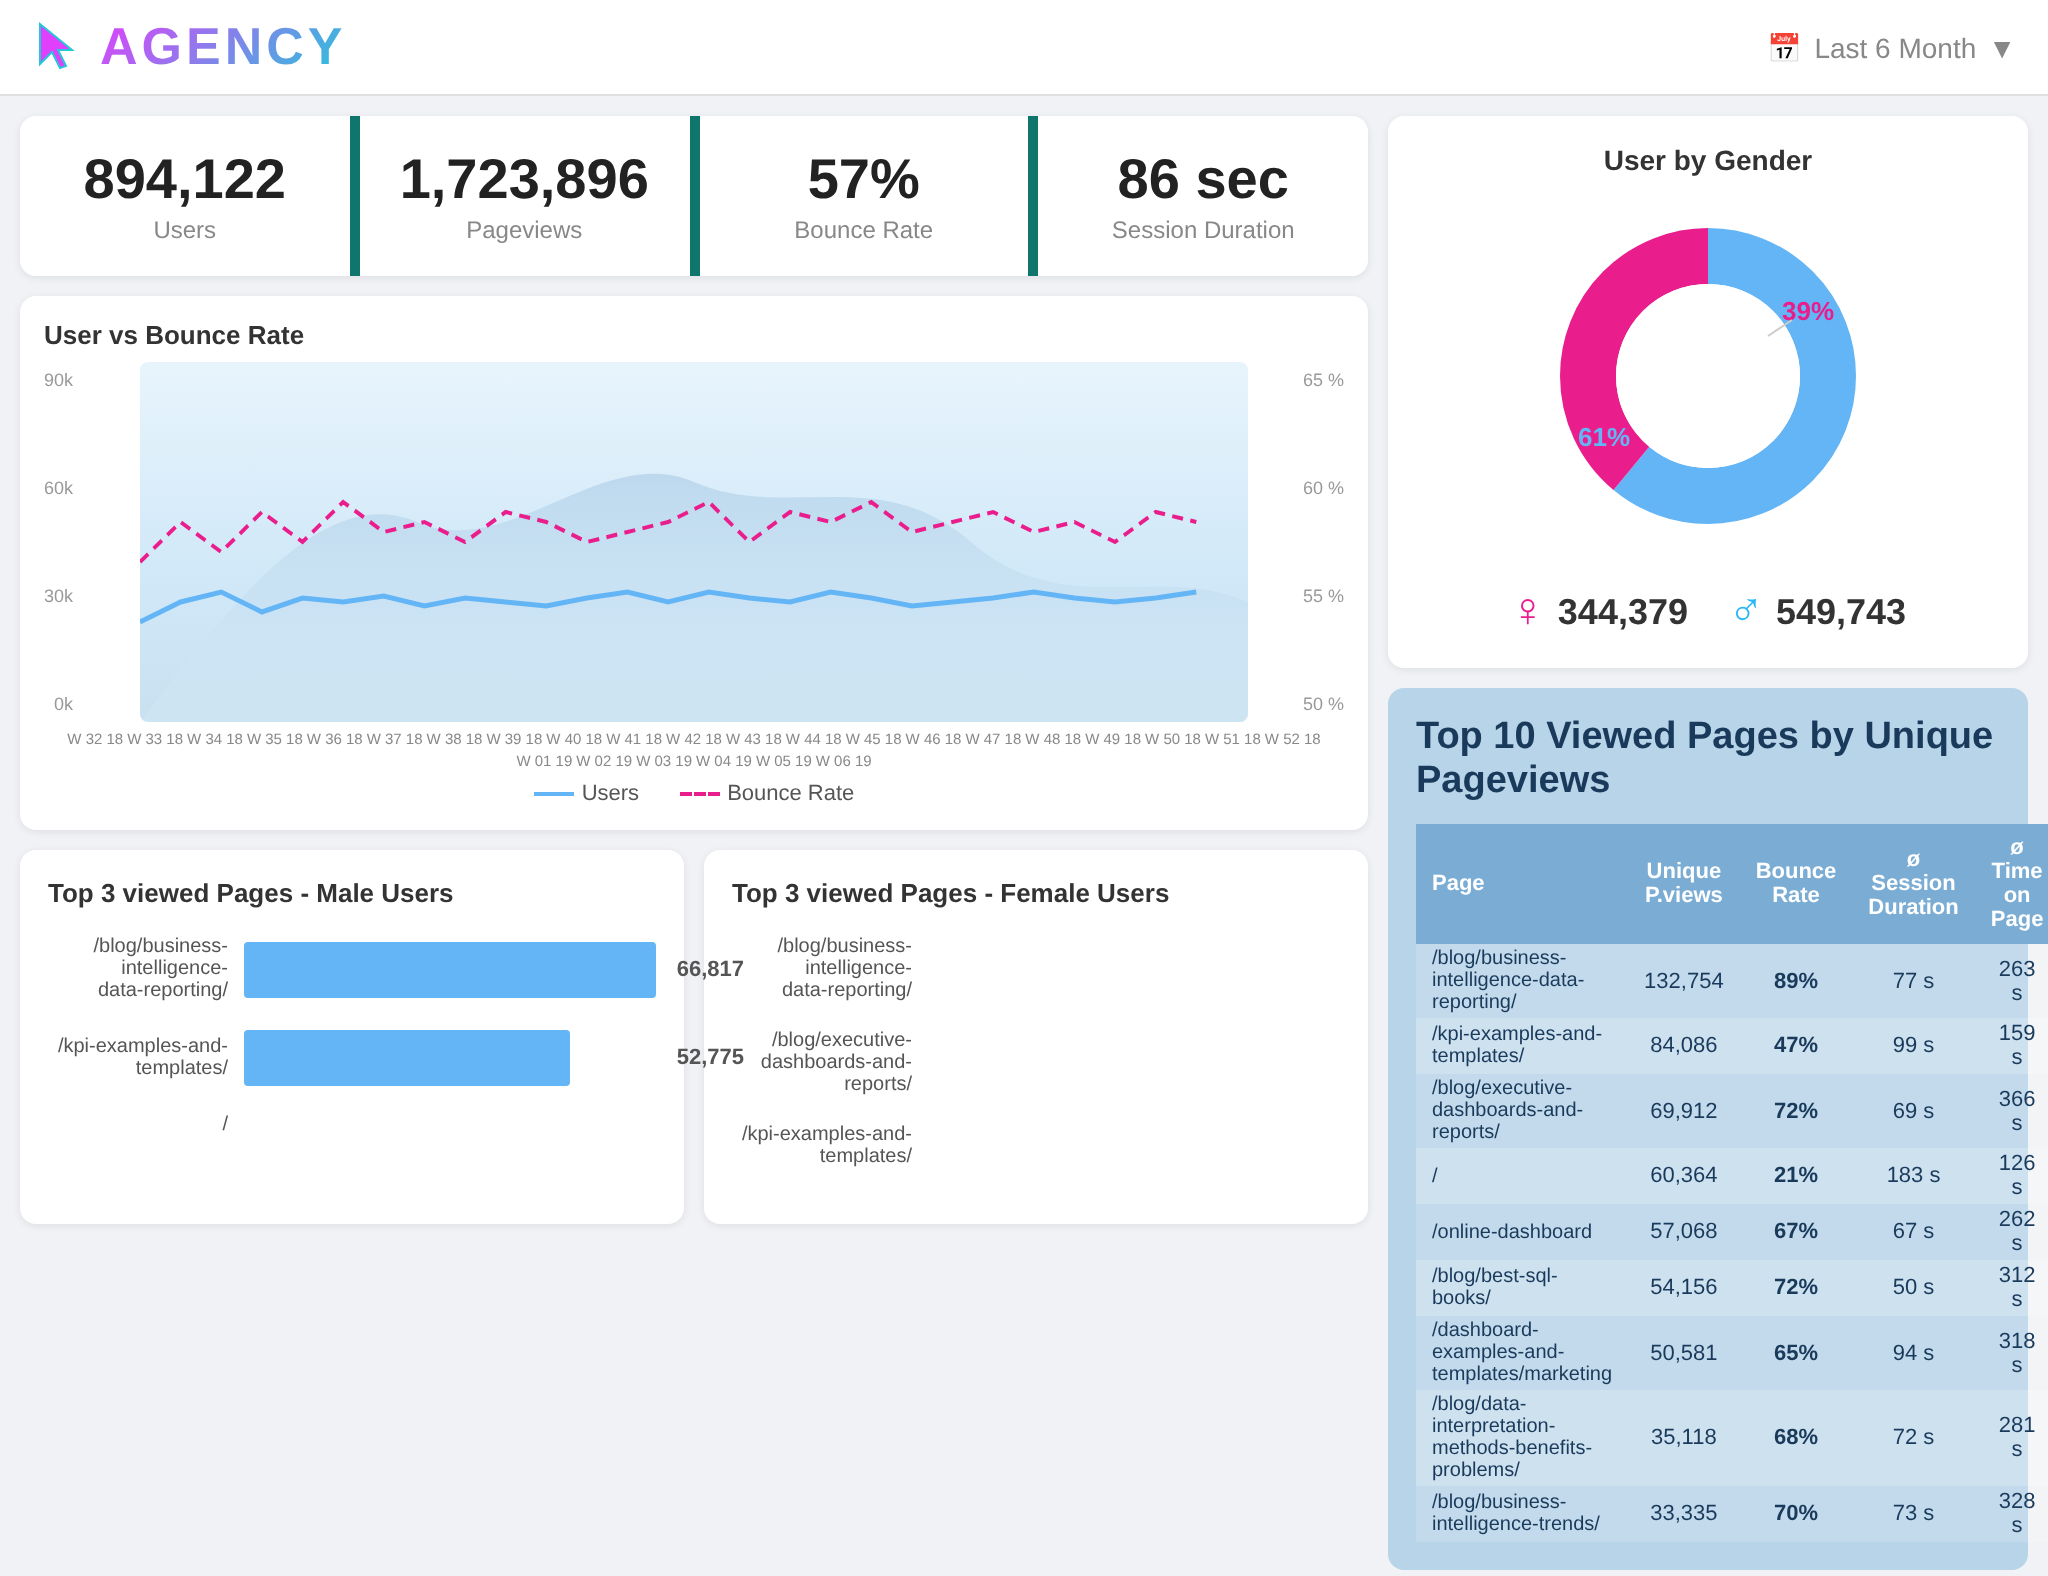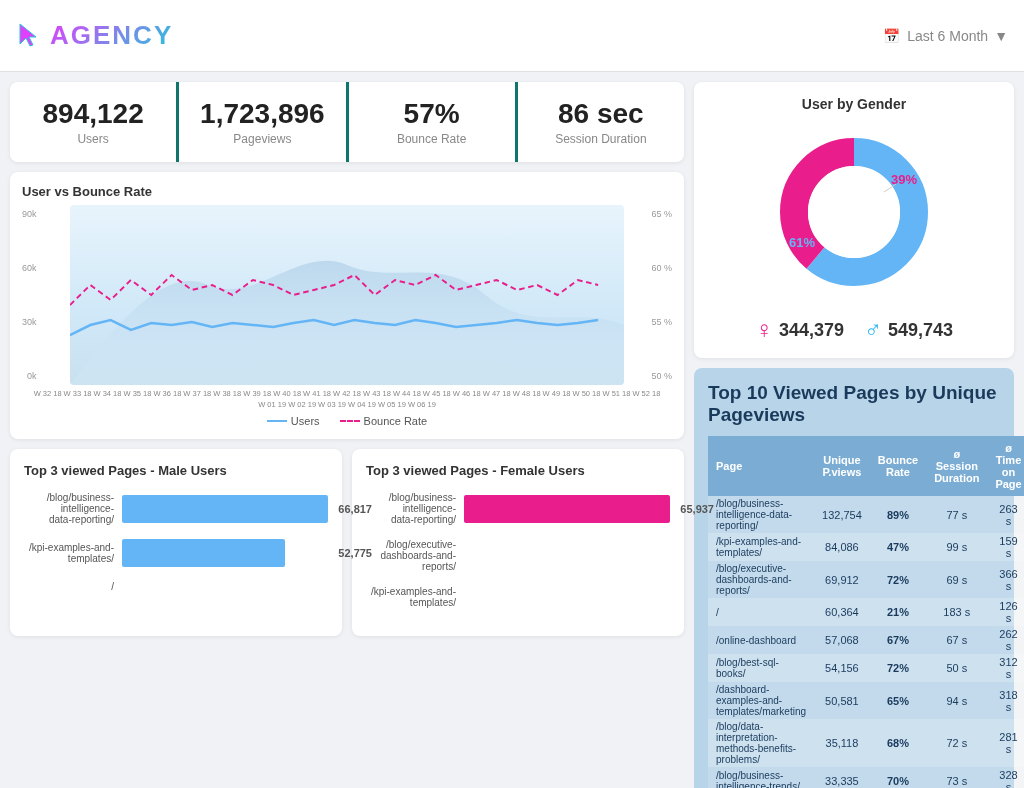--- a/index.html
+++ b/index.html
@@ -8,21 +8,21 @@
       background: #f0f2f5;
       width: 1024px;
       min-height: 788px;
       overflow: hidden;
     }
     
     #header {
       display: flex;
       align-items: center;
       justify-content: space-between;
-      padding: 20px 16px;
+      padding: 8px 16px;
       background: #fff;
       border-bottom: 1px solid #e0e0e0;
     }
     #logo {
       display: flex;
       align-items: center;
       gap: 6px;
     }
     #logo-text {
       font-size: 26px;
@@ -53,21 +53,21 @@
       gap: 0;
       border-radius: 8px;
       overflow: hidden;
       box-shadow: 0 1px 4px rgba(0,0,0,0.08);
     }
     .kpi-item {
       flex: 1;
       background: #fff;
       text-align: center;
       padding: 16px 8px;
-      border-right: 3px solid #0f766e;
+      border-right: 5px solid #0f766e;
     }
     .kpi-item:last-child { border-right: none; }
     .kpi-value {
       font-size: 28px;
       font-weight: 700;
       color: #222;
     }
     .kpi-label {
       font-size: 12px;
       color: #888;
@@ -358,24 +358,20 @@
         <div class="bar-row">
           <div class="bar-label">/</div>
         </div>
       </div>
 
       <div class="bar-chart-card">
         <div class="bar-chart-title">Top 3 viewed Pages - Female Users</div>
 
         <div class="bar-row">
           <div class="bar-label">/blog/business-intelligence-<br>data-reporting/</div>
-          <div style="flex:1; position:relative; height:28px;">
-            <div style="height:100%; width:100%; background:#e91e8c; border-radius:2px;"></div>
-            <span style="position:absolute; right:-44px; top:50%; transform:translateY(-50%); font-size:11px; color:#555; font-weight:600;">65,937</span>
-          </div>
         </div>
 
         <div class="bar-row">
           <div class="bar-label">/blog/executive-<br>dashboards-and-reports/</div>
         </div>
 
         <div class="bar-row">
           <div class="bar-label">/kpi-examples-and-<br>templates/</div>
         </div>
       </div>

